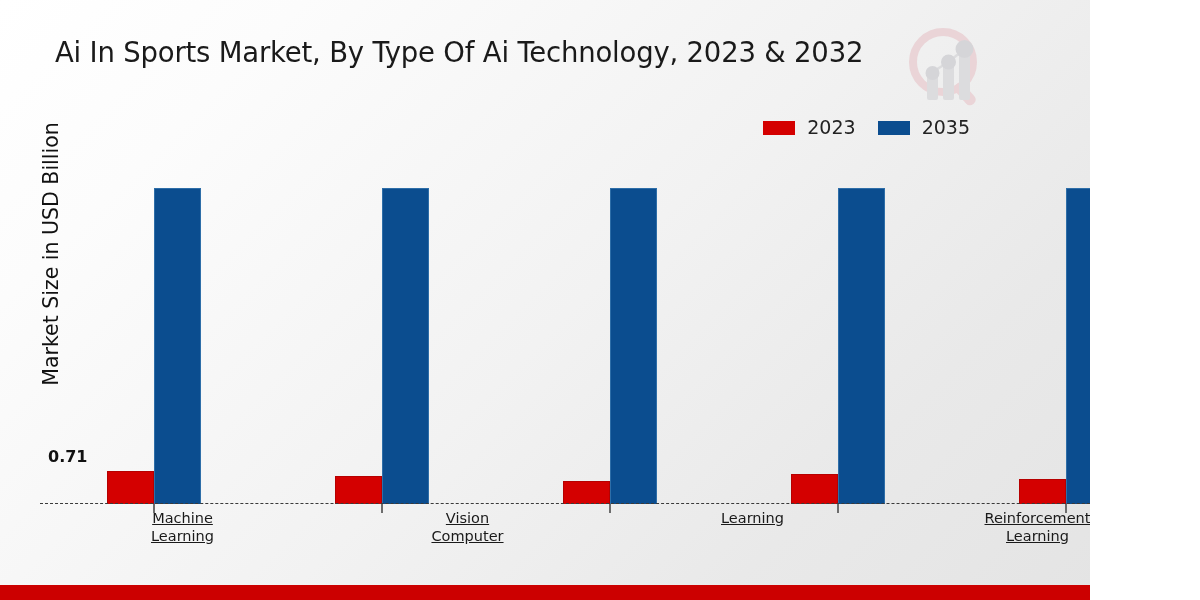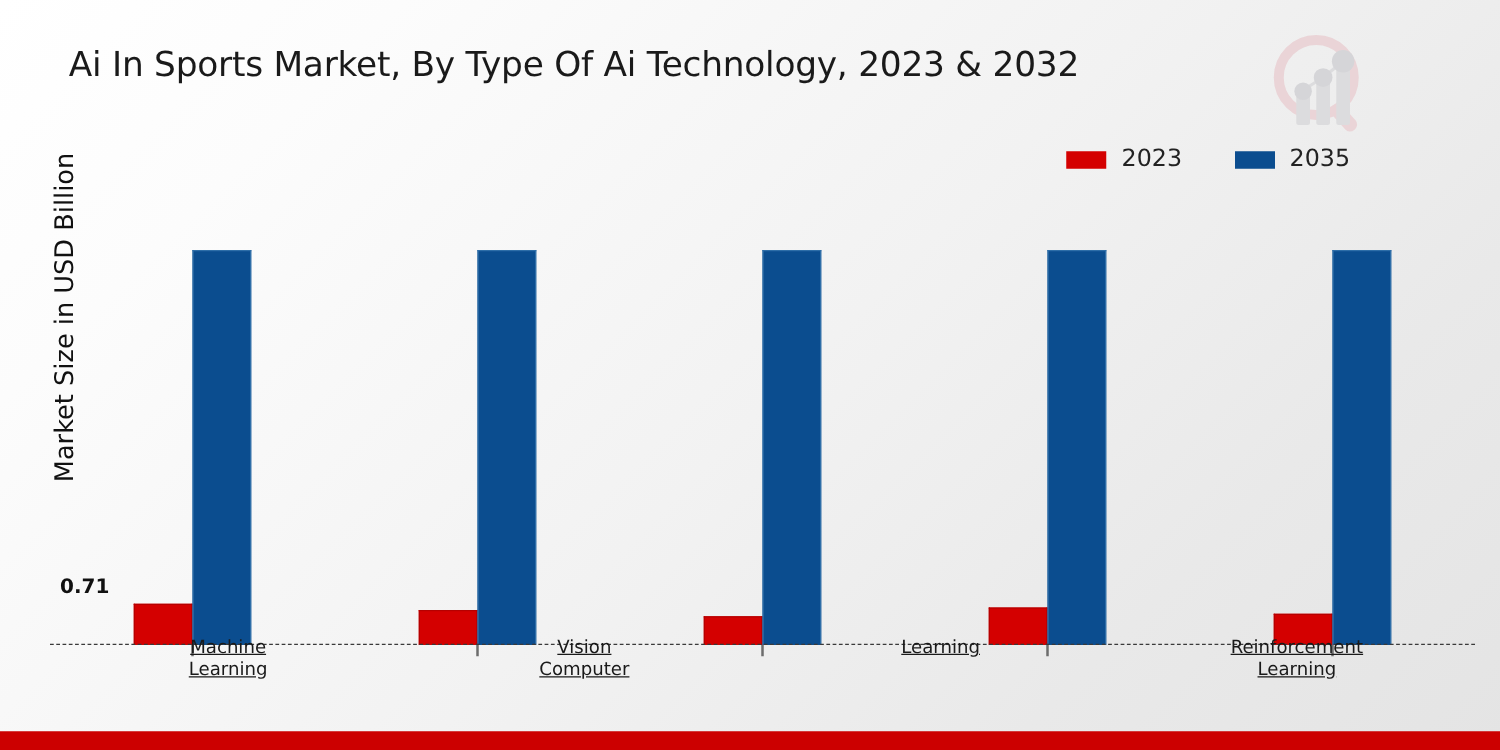--- a/index.html
+++ b/index.html
@@ -2,56 +2,56 @@
 <html><head>
 <meta charset="utf-8">
 <style>
   html,body{margin:0;padding:0;}
   body{
     width:1200px;height:600px;overflow:hidden;
     font-family:"DejaVu Sans","Liberation Sans",sans-serif;
     background:#ffffff;
   }
   #stage{
-    position:relative;width:1200px;height:600px;
+    position:relative;width:1090px;height:600px;
     background:linear-gradient(135deg,#ffffff 0%,#fcfcfc 18%,#f2f2f2 52%,#e9e9e9 78%,#e4e4e4 100%);
     overflow:hidden;
   }
 
   
   #chart-title{
     position:absolute;left:55px;top:36px;
     font-size:27.5px;font-weight:400;color:#1a1a1a;
     letter-spacing:-0.2px;white-space:nowrap;
   }
 
   
   #watermark{
     position:absolute;right:95px;top:18px;width:96px;height:96px;opacity:1;
   }
 
   
   #legend{
     position:absolute;right:120px;top:118px;
-    display:flex;align-items:center;gap:42px;
+    display:flex;align-items:center;gap:22px;
   }
   .legend-item{display:flex;align-items:center;gap:12px;}
   .legend-swatch{width:32px;height:14px;display:block;}
   .legend-label{font-size:19px;color:#222;line-height:1;}
 
   
   #y-axis-title{
     position:absolute;left:-104px;top:242px;width:310px;
     transform:rotate(-90deg);transform-origin:50% 50%;
     text-align:center;font-size:20.5px;color:#111;white-space:nowrap;
   }
 
   
   #plot{
-    position:absolute;left:40px;top:172px;width:1140px;height:344px;text-align:center;
+    position:absolute;left:40px;top:160px;width:1140px;height:344px;text-align:center;
   }
   #baseline{
     position:absolute;left:0;bottom:0;width:1140px;height:0;
     border-top:1.6px dashed #3a3a3a;
   }
   #groups{
     position:absolute;left:0;bottom:0;width:1140px;height:344px;
     display:flex;align-items:flex-end;
   }
   .group{

